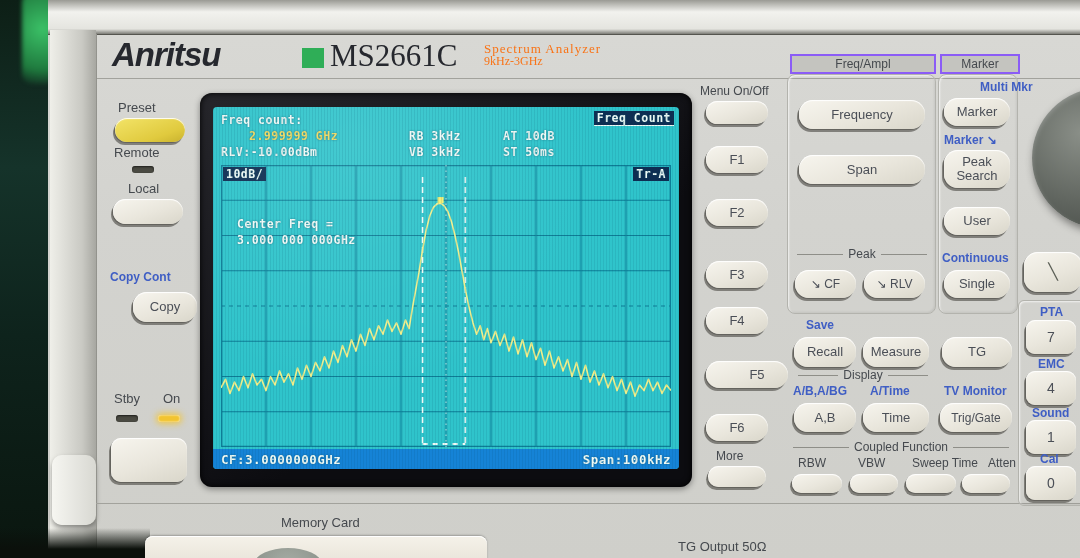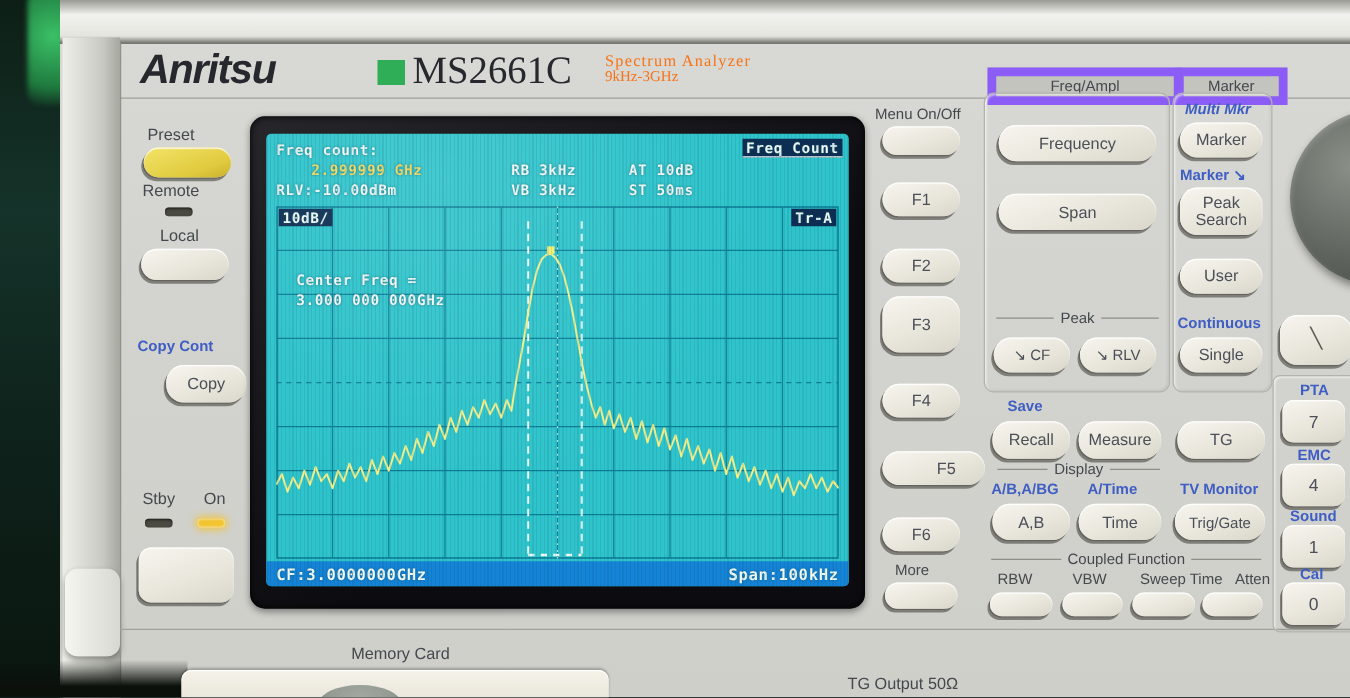--- a/index.html
+++ b/index.html
@@ -44,21 +44,21 @@
       box-shadow:-2px 3px 0 rgba(60,58,52,.55),-1px 1px 0 rgba(60,58,52,.4),inset 0 1px 1px #fff;
       cursor:pointer;}
   .btn.yellow{background:linear-gradient(160deg,#f3e468,#e0ca3e 70%,#c9b22e 100%);}
   .btn.big{border-radius:10px;}
   .lbl{position:absolute;color:#45494e;font-size:13px;white-space:nowrap;}
   .lbl.blue{color:#3f5ec4;font-size:12px;font-weight:bold;}
   .lbl.small{font-size:12px;}
   .led{position:absolute;width:22px;height:7px;border-radius:3px;background:#4a4a42;
       box-shadow:inset 0 1px 2px rgba(0,0,0,.6);}
   .led.on{background:#f2c430;box-shadow:0 0 6px 2px rgba(242,196,48,.8),inset 0 0 2px #fff;}
-  .band{position:absolute;height:16px;background:#c4c4bf;border:7px solid #8b5cf6;
+  .band{position:absolute;height:16px;background:#c4c4bf;border:2px solid #8b5cf6;
       color:#45494e;font-size:12px;display:flex;align-items:center;justify-content:center;}
   .box{position:absolute;border:1px solid #b3b3ad;border-radius:8px;
       box-shadow:inset 1px 1px 2px rgba(255,255,255,.7),inset -1px -1px 2px rgba(0,0,0,.08);}
   .hdr-line{position:absolute;display:flex;align-items:center;color:#45494e;font-size:12px;white-space:nowrap;}
   .hdr-line:before,.hdr-line:after{content:"";flex:1;height:1px;background:#8e8e88;margin:0 5px;}
 
   
   .crt-bezel{position:absolute;left:200px;top:93px;width:492px;height:394px;border-radius:12px;
       background:linear-gradient(145deg,#26262b,#0c0c10 60%);
       box-shadow:inset 0 0 6px #000, 0 2px 6px rgba(0,0,0,.4);}
@@ -178,38 +178,38 @@
 
     <div class="crt-bottom"></div>
     <div class="crt-txt" style="left:8px;top:345px;font-size:12.5px;">CF:3.0000000GHz</div>
     <div class="crt-txt" style="right:8px;top:345px;font-size:12.5px;">Span:100kHz</div>
   </div>
 
   <div class="lbl small" style="left:700px;top:84px;">Menu On/Off</div>
   <div class="btn" style="left:706px;top:101px;width:62px;height:23px;"></div>
   <div class="btn" style="left:706px;top:146px;width:62px;height:27px;">F1</div>
   <div class="btn" style="left:706px;top:199px;width:62px;height:27px;">F2</div>
-  <div class="btn" style="left:706px;top:237px;width:62px;height:45px;">F3</div>
+  <div class="btn" style="left:706px;top:261px;width:62px;height:27px;">F3</div>
   <div class="btn" style="left:706px;top:307px;width:62px;height:27px;">F4</div>
   <div class="btn" style="left:706px;top:361px;width:62px;height:27px;padding-left:20px;">F5</div>
   <div class="btn" style="left:706px;top:414px;width:62px;height:27px;">F6</div>
   <div class="lbl small" style="left:716px;top:449px;">More</div>
   <div class="btn" style="left:708px;top:466px;width:58px;height:21px;"></div>
 
   <div class="band" style="left:790px;top:54px;width:142px;">Freq/Ampl</div>
   <div class="box" style="left:787px;top:74px;width:147px;height:238px;"></div>
   <div class="btn" style="left:799px;top:155px;width:126px;height:29px;">Span</div>
   <div class="btn" style="left:799px;top:100px;width:126px;height:29px;">Frequency</div>
   <div class="hdr-line" style="left:792px;top:247px;width:140px;">Peak</div>
   <div class="btn" style="left:795px;top:270px;width:61px;height:28px;font-size:12px;">↘ CF</div>
   <div class="btn" style="left:864px;top:270px;width:61px;height:28px;font-size:12px;">↘ RLV</div>
 
   <div class="band" style="left:940px;top:54px;width:76px;">Marker</div>
   <div class="box" style="left:938px;top:74px;width:78px;height:238px;"></div>
-  <div class="lbl blue" style="left:948px;top:80px;font-style:italic;">Multi Mkr</div>
+  <div class="lbl blue" style="left:980px;top:80px;">Multi Mkr</div>
   <div class="btn" style="left:944px;top:98px;width:66px;height:28px;">Marker</div>
   <div class="lbl blue" style="left:944px;top:133px;">Marker ↘</div>
   <div class="btn" style="left:944px;top:150px;width:66px;height:38px;">Peak Search</div>
   <div class="btn" style="left:944px;top:207px;width:66px;height:28px;">User</div>
   <div class="lbl blue" style="left:942px;top:251px;">Continuous</div>
   <div class="btn" style="left:944px;top:270px;width:66px;height:28px;">Single</div>
 
   <div class="lbl blue" style="left:806px;top:318px;">Save</div>
   <div class="btn" style="left:794px;top:337px;width:62px;height:30px;">Recall</div>
   <div class="btn" style="left:863px;top:337px;width:66px;height:30px;">Measure</div>

